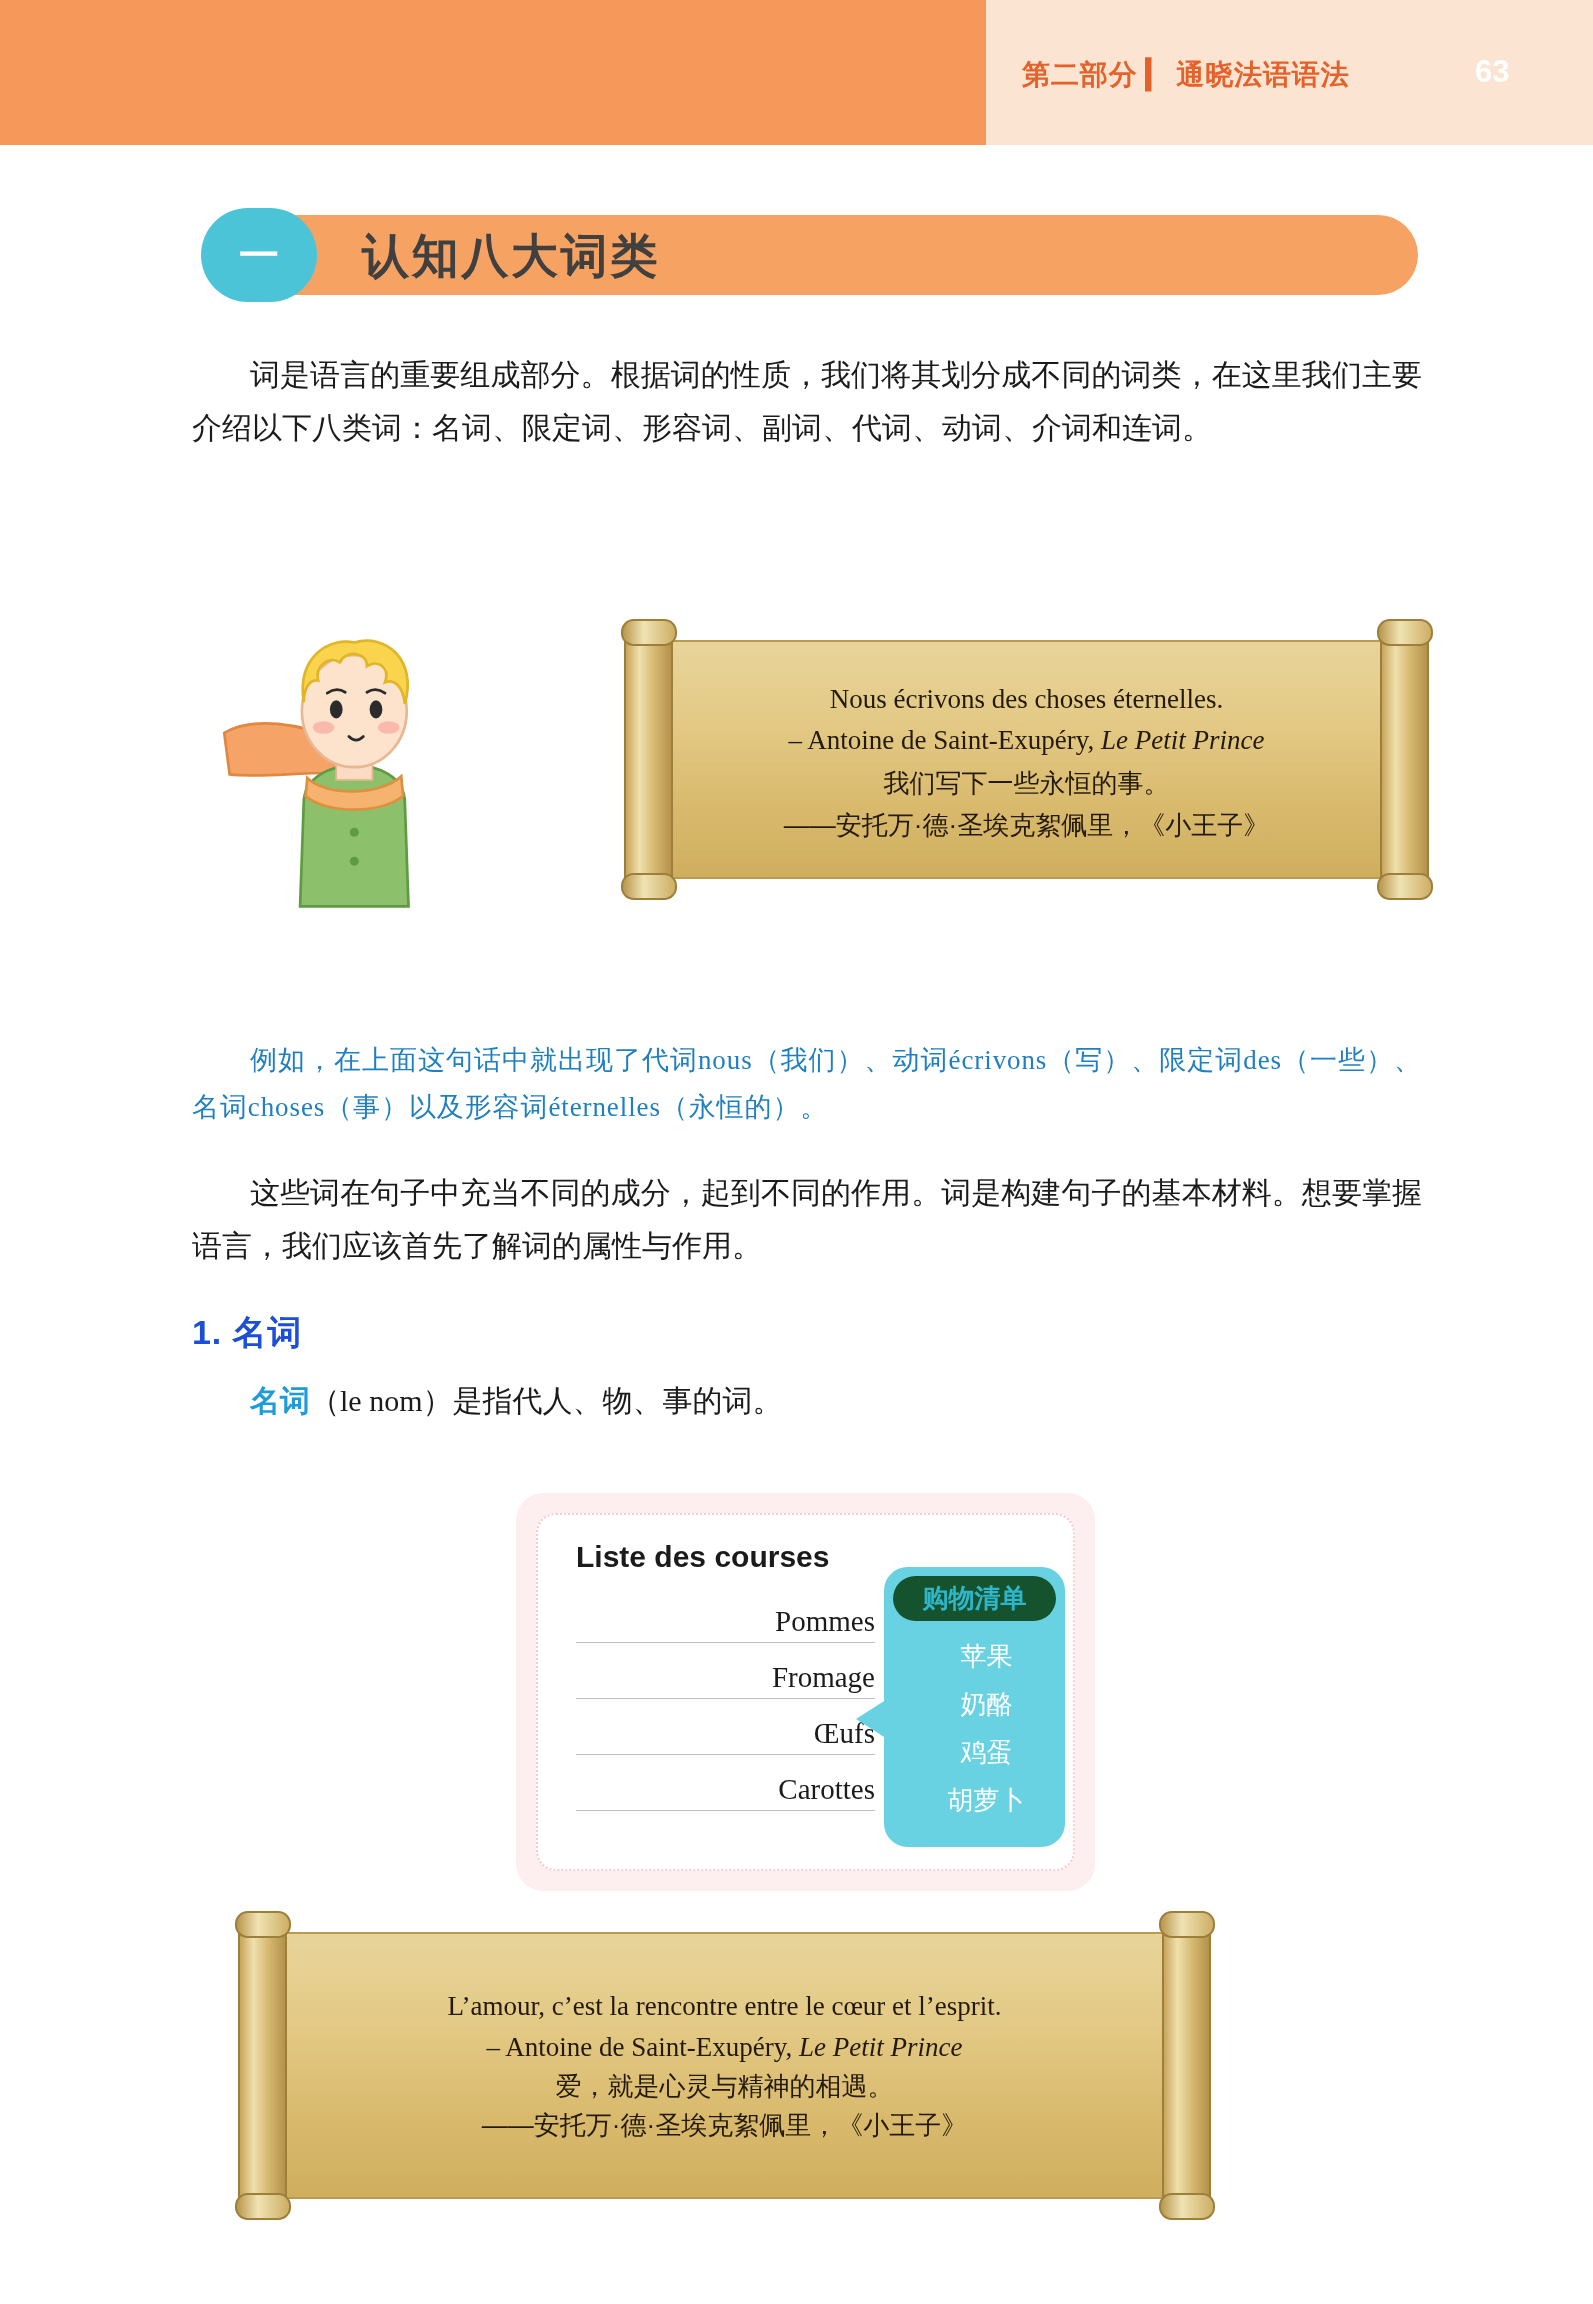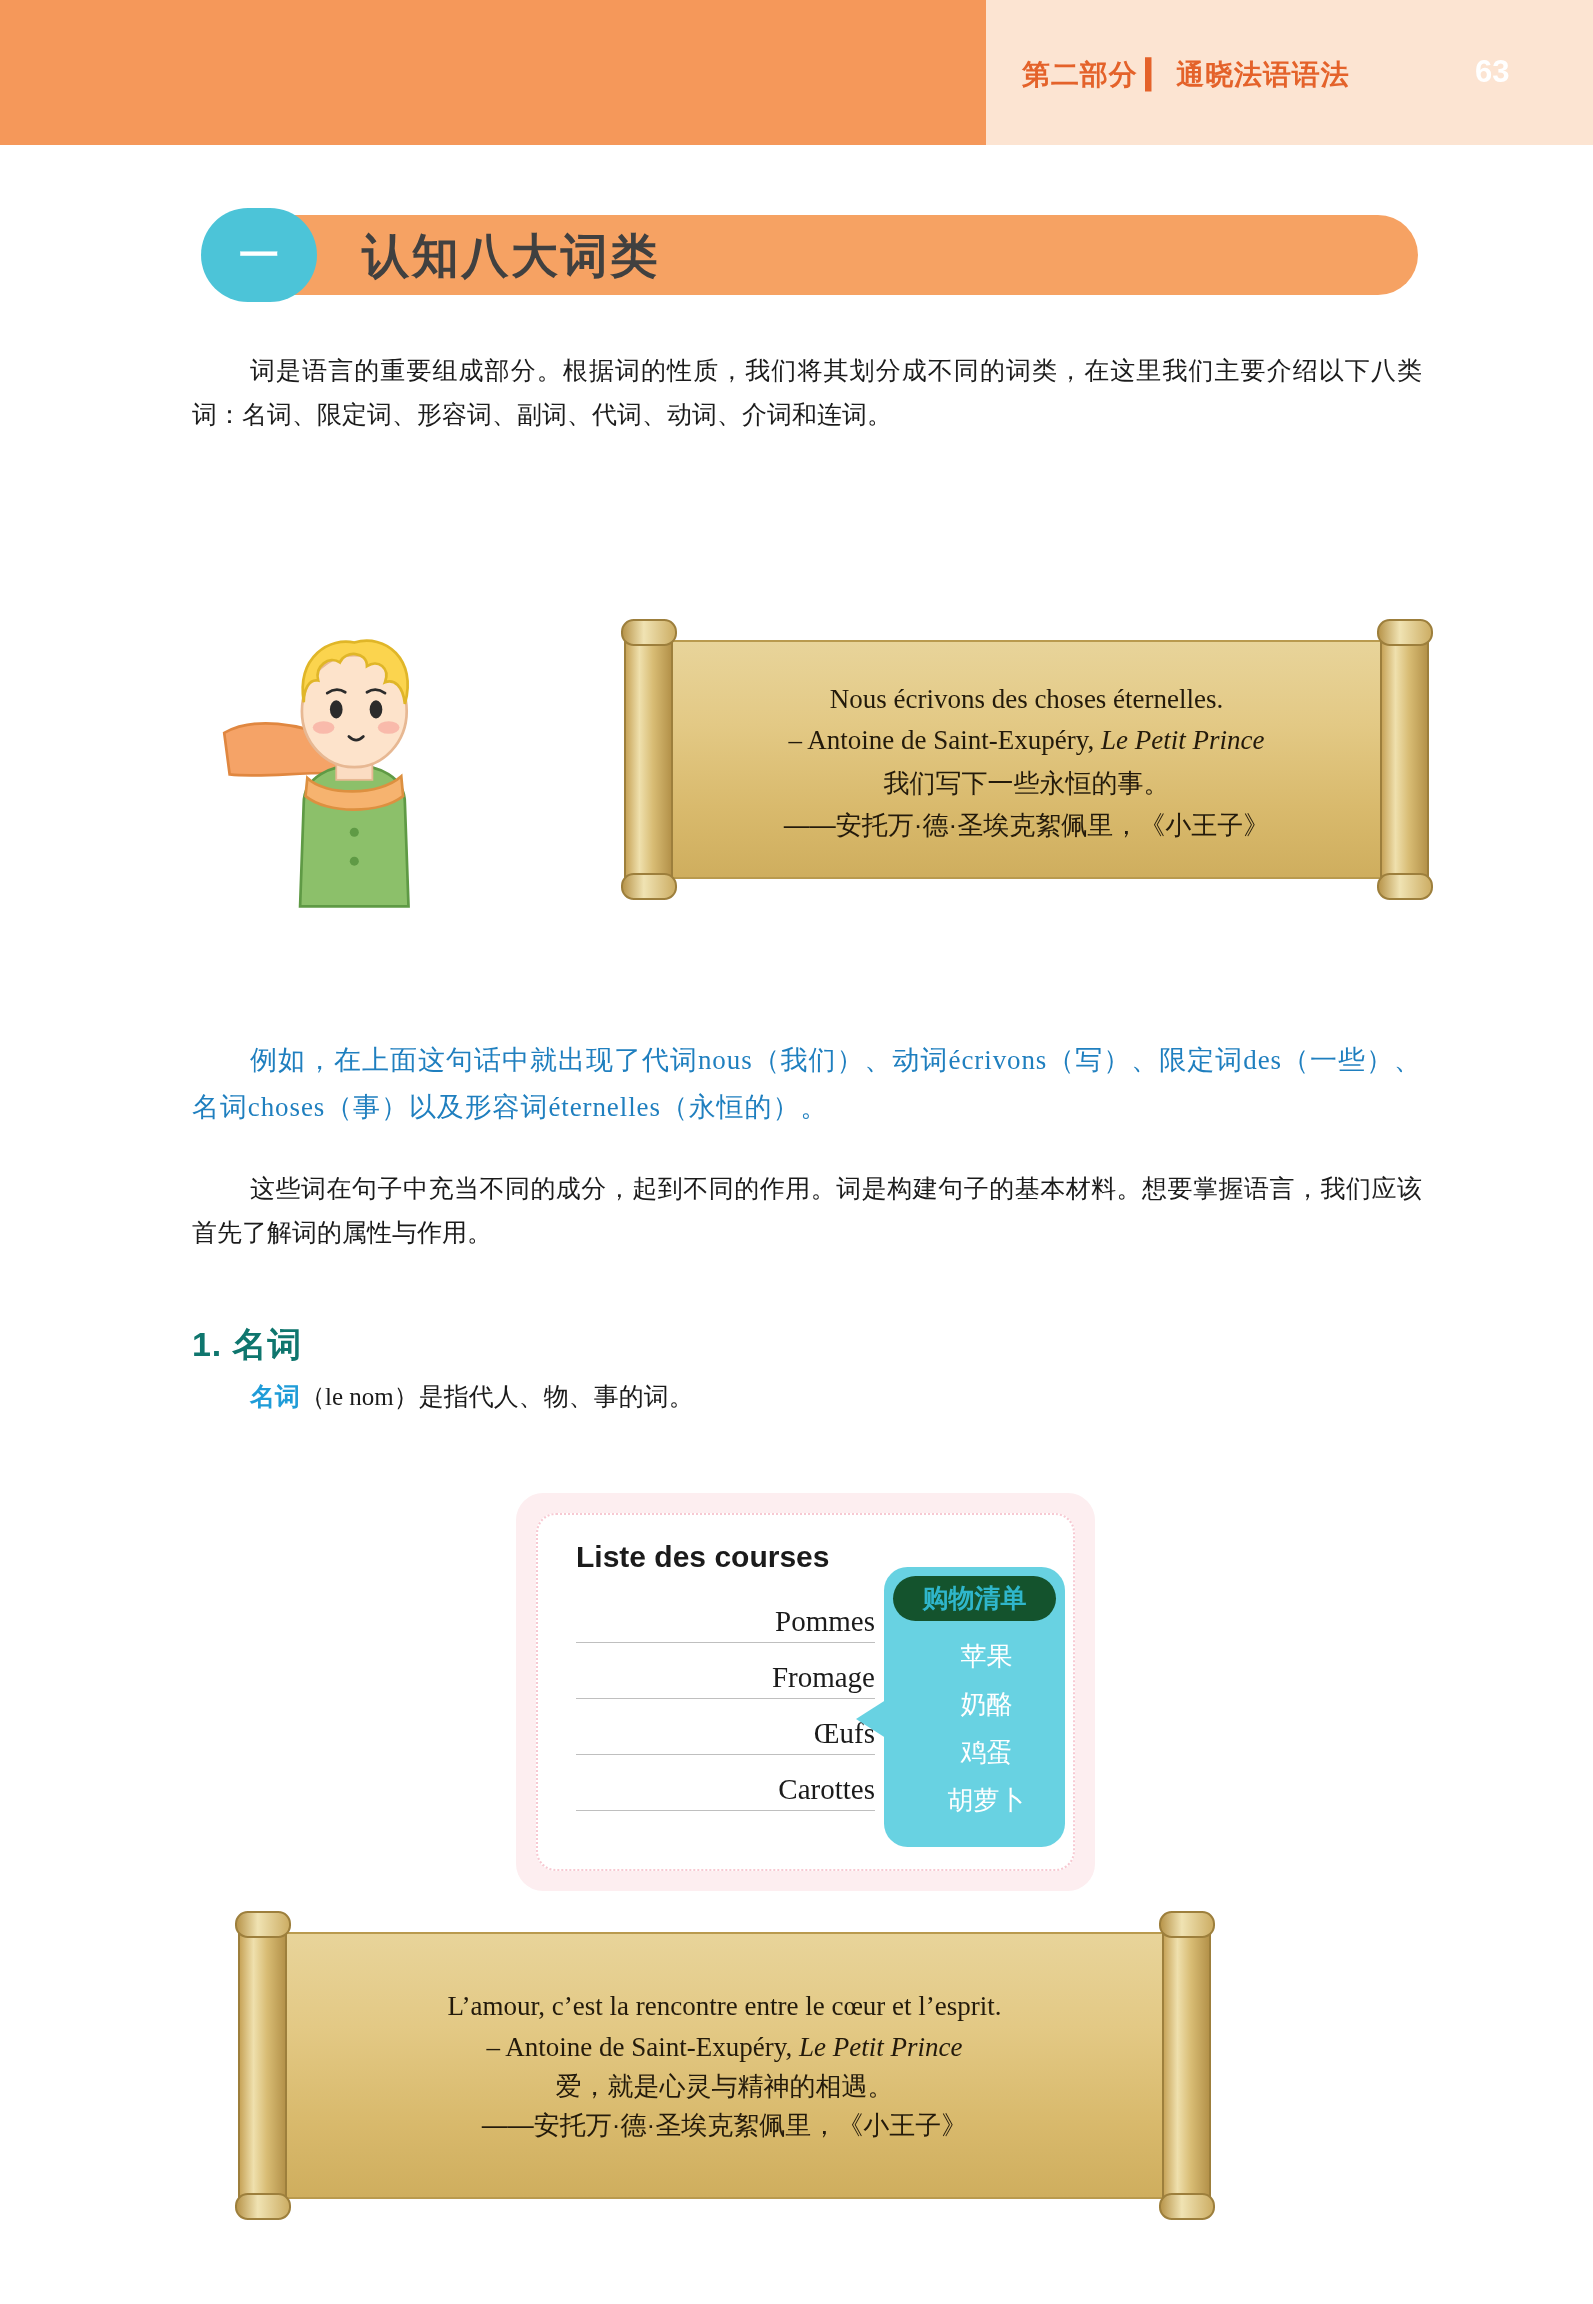--- a/index.html
+++ b/index.html
@@ -94,21 +94,21 @@
     font-family: "Liberation Sans", sans-serif;
     font-weight: bold;
     font-size: 47px;
     color: #404040;
     letter-spacing: 2.7px;
   }
 
   
   .para {
     position: absolute;
-    font-size: 25px;
+    font-size: 30px;
     line-height: 1.75;
     color: #1b1b1b;
     text-align: justify;
     font-family: "Liberation Serif", serif;
   }
   #para-intro {
     top: 349px;
     left: 192px;
     width: 1230px;
     text-indent: 58px;
@@ -140,23 +140,22 @@
   }
 
   
   .subheading {
     position: absolute;
     top: 1310px;
     left: 192px;
     font-family: "Liberation Sans", sans-serif;
     font-size: 34px;
     font-weight: bold;
-    color: #0f766e;
+    color: #1d4ed8;
     letter-spacing: 0.9px;
-    margin-top: 12px;
   }
 
   
   .boy {
     position: absolute;
     top: 615px;
     left: 217px;
     width: 271px;
     height: 299px;
   }

